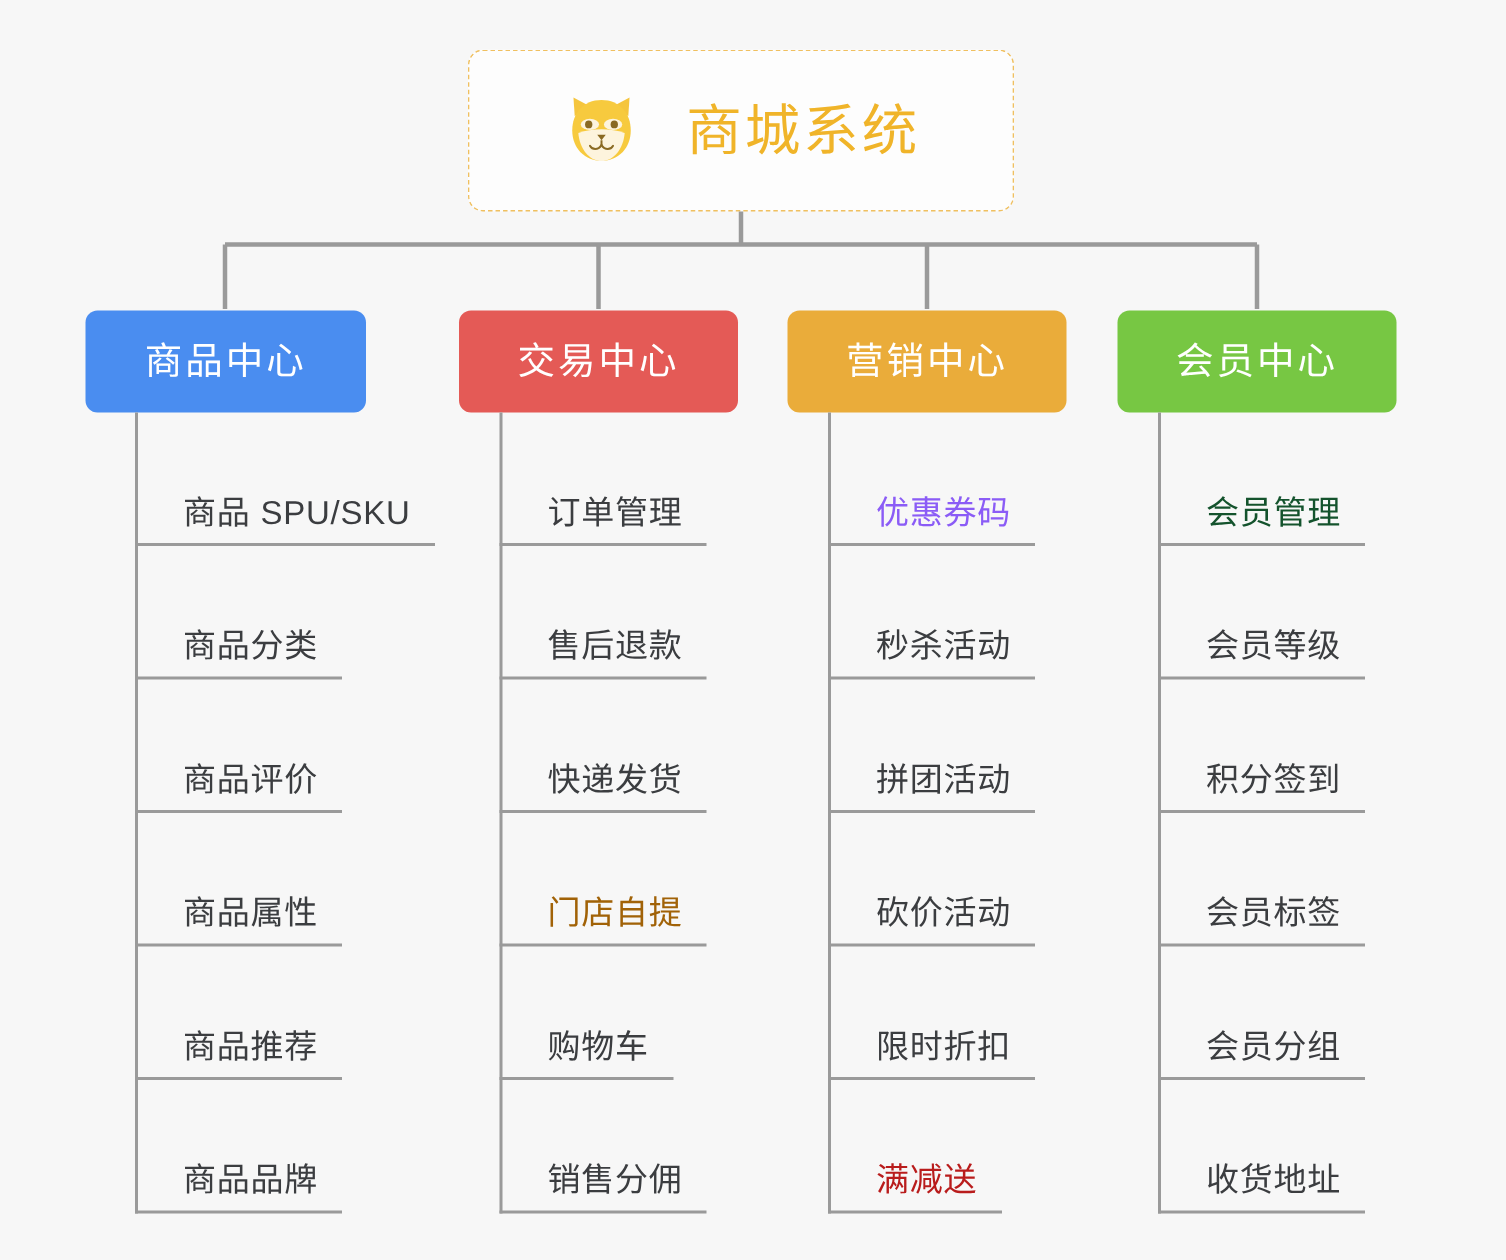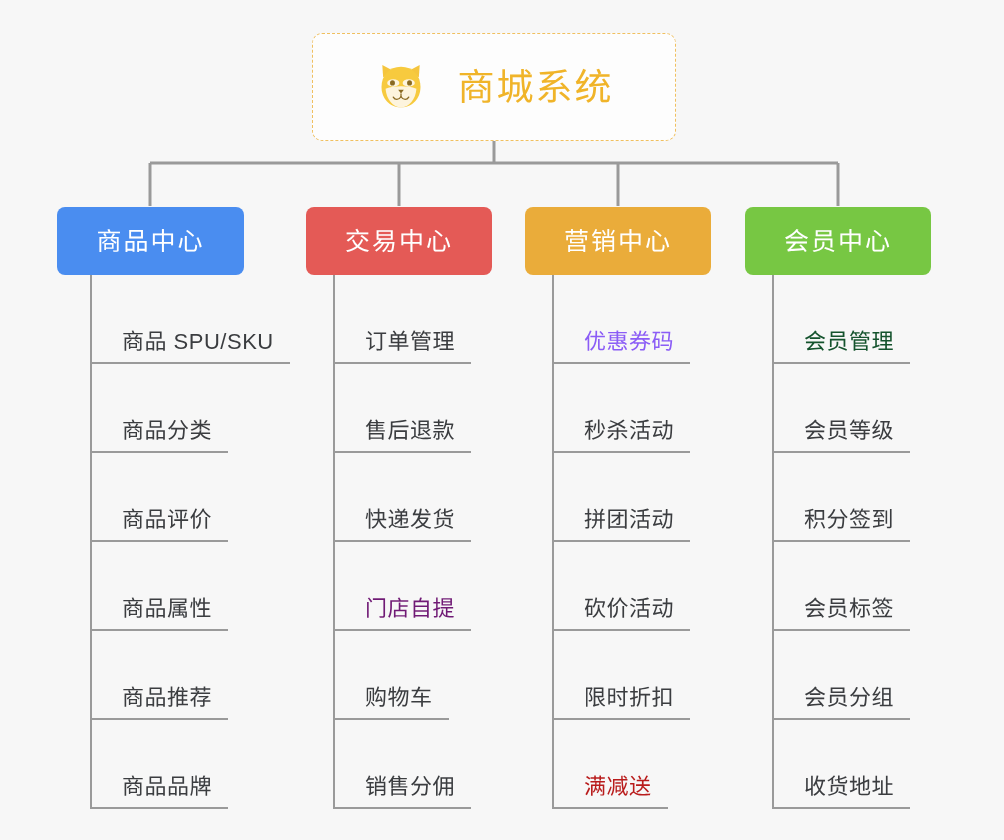--- a/index.html
+++ b/index.html
@@ -214,21 +214,21 @@
       <li class="leaf-item">
         <span class="leaf-text" style="color: rgb(59, 61, 64); border-bottom-color: rgb(154, 154, 154);">订单管理</span>
       </li>
       <li class="leaf-item">
         <span class="leaf-text" style="color: rgb(59, 61, 64); border-bottom-color: rgb(154, 154, 154);">售后退款</span>
       </li>
       <li class="leaf-item">
         <span class="leaf-text" style="color: rgb(59, 61, 64); border-bottom-color: rgb(154, 154, 154);">快递发货</span>
       </li>
       <li class="leaf-item">
-        <span class="leaf-text" style="color: #701a75; border-bottom-color: rgb(154, 154, 154);">门店自提</span>
+        <span class="leaf-text" style="color: #a16207; border-bottom-color: rgb(154, 154, 154);">门店自提</span>
       </li>
       <li class="leaf-item">
         <span class="leaf-text" style="color: rgb(59, 61, 64); border-bottom-color: rgb(154, 154, 154);">购物车</span>
       </li>
       <li class="leaf-item">
         <span class="leaf-text" style="color: rgb(59, 61, 64); border-bottom-color: rgb(154, 154, 154);">销售分佣</span>
       </li>
     </ul>
   </div>
 

